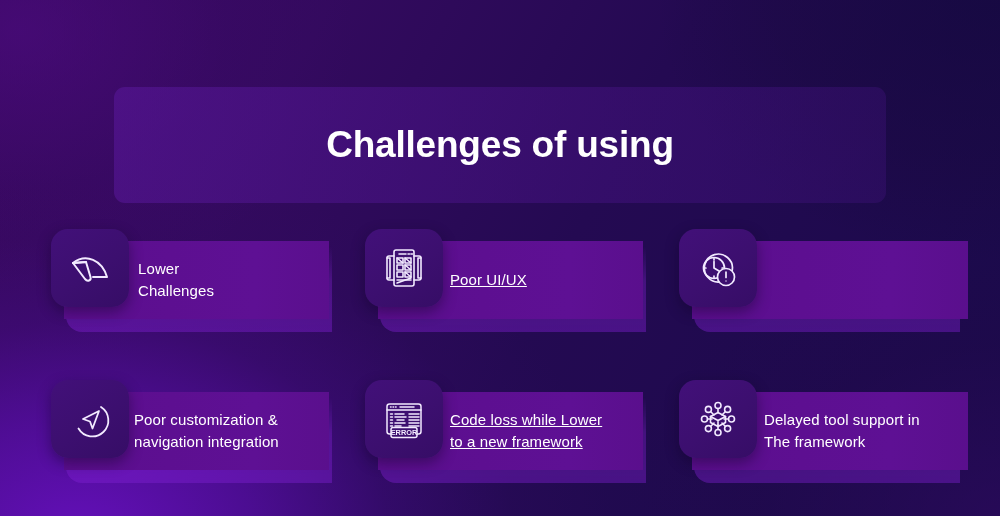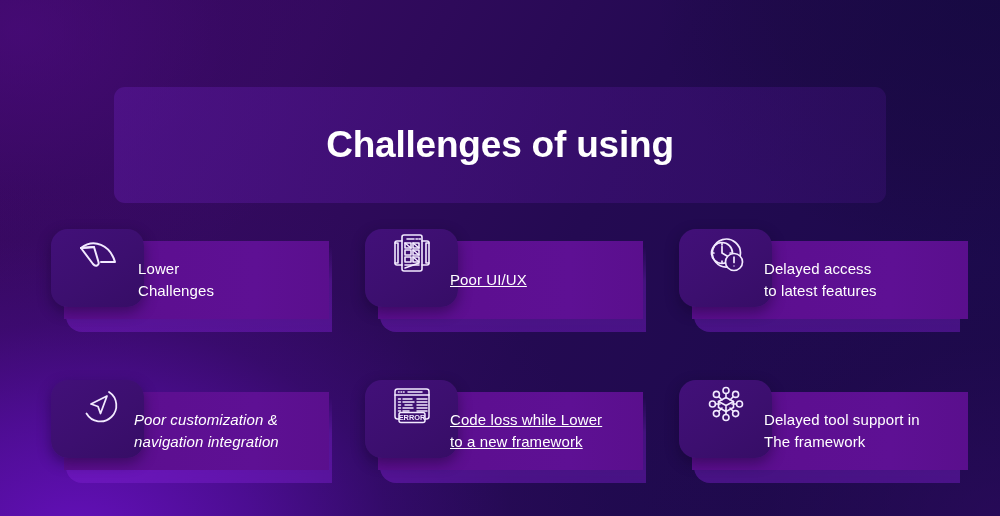--- a/index.html
+++ b/index.html
@@ -78,44 +78,44 @@
   }
   .card-bar {
     position:absolute;
     left:18px; top:17px;
     width:265px; height:78px;
     background:linear-gradient(92deg,#5b0e8e 0%,#5d0f91 40%,#5e1094 72%,#5a0f8d 100%);
   }
   .card-tile {
     position:absolute;
     left:5px; top:5px;
-    width:93px; height:78px;
+    width:78px; height:78px;
     border-radius:17px;
     background:linear-gradient(145deg,#421079 0%,#3c0f6f 55%,#360d66 100%);
     box-shadow:0 5px 14px rgba(14,4,36,0.42);
-    display:flex; justify-content:center;
+    display:flex; align-items:center; justify-content:center;
   }
   .card-tile svg { width:48px; height:48px; display:block; }
   .card-text {
     position:absolute;
     left:92px; top:17px;
     width:200px; height:78px;
     display:flex; flex-direction:column; justify-content:center;
     color:#ffffff;
     font-size:15px;
     line-height:22px;
     letter-spacing:0.1px;
   }
   .card-text span { display:block; white-space:nowrap; }
 
   
   .c0 { left:46px;  top:212px; }
   .c1 { left:360px; top:212px; }
   .c2 { left:674px; top:212px; }
-  .c3 { left:46px;  top:363px;font-style:italic; }
+  .c3 { left:46px;  top:363px; }
   .c4 { left:360px; top:363px; }
   .c5 { left:674px; top:363px; }
 
   .c2 .card-bar, .c5 .card-bar { width:276px; }
   .c1 .card-text, .c4 .card-text { left:90px;text-decoration:underline; }
   .c2 .card-text, .c5 .card-text { left:90px; }
   .c3 .card-text { left:88px; }
 </style>
 </head>
 <body>
@@ -183,24 +183,20 @@
       <svg viewBox="0 0 48 48" fill="none" stroke="#f2eaff" stroke-width="1.7" stroke-linecap="round" stroke-linejoin="round">
         <path d="M33.5 13.5 A14 14 0 1 0 26 38 A14 14 0 0 0 33.5 13.5"></path>
         <circle cx="20" cy="24" r="10.5"></circle>
         <path d="M20 17.5 V24 L25 27"></path>
         <path d="M20 14.5 v1.4 M20 32.1 v1.4 M10.5 24 h1.4 M28.1 24 h1.4"></path>
         <circle cx="32" cy="33" r="8.5" fill="#3c0f6f"></circle>
         <path d="M32 28 V33.5"></path>
         <circle cx="32" cy="37" r="0.7" fill="#f2eaff" stroke="none"></circle>
       </svg>
     </div>
-    <div class="card-text">
-      <span>Delayed access</span>
-      <span>to latest features</span>
-    </div>
   </div>
 
   <div class="card c3">
     <div class="card-shadow"></div>
     <div class="card-bar"></div>
     <div class="card-tile">
       <svg viewBox="0 0 48 48" fill="none" stroke="#f2eaff" stroke-width="1.8" stroke-linecap="round" stroke-linejoin="round">
         <path d="M35 12 A16 16 0 1 1 12.5 33.5"></path>
         <path d="M33 16 L17 24 L24 26.5 L26.5 33.5 Z"></path>
       </svg>

